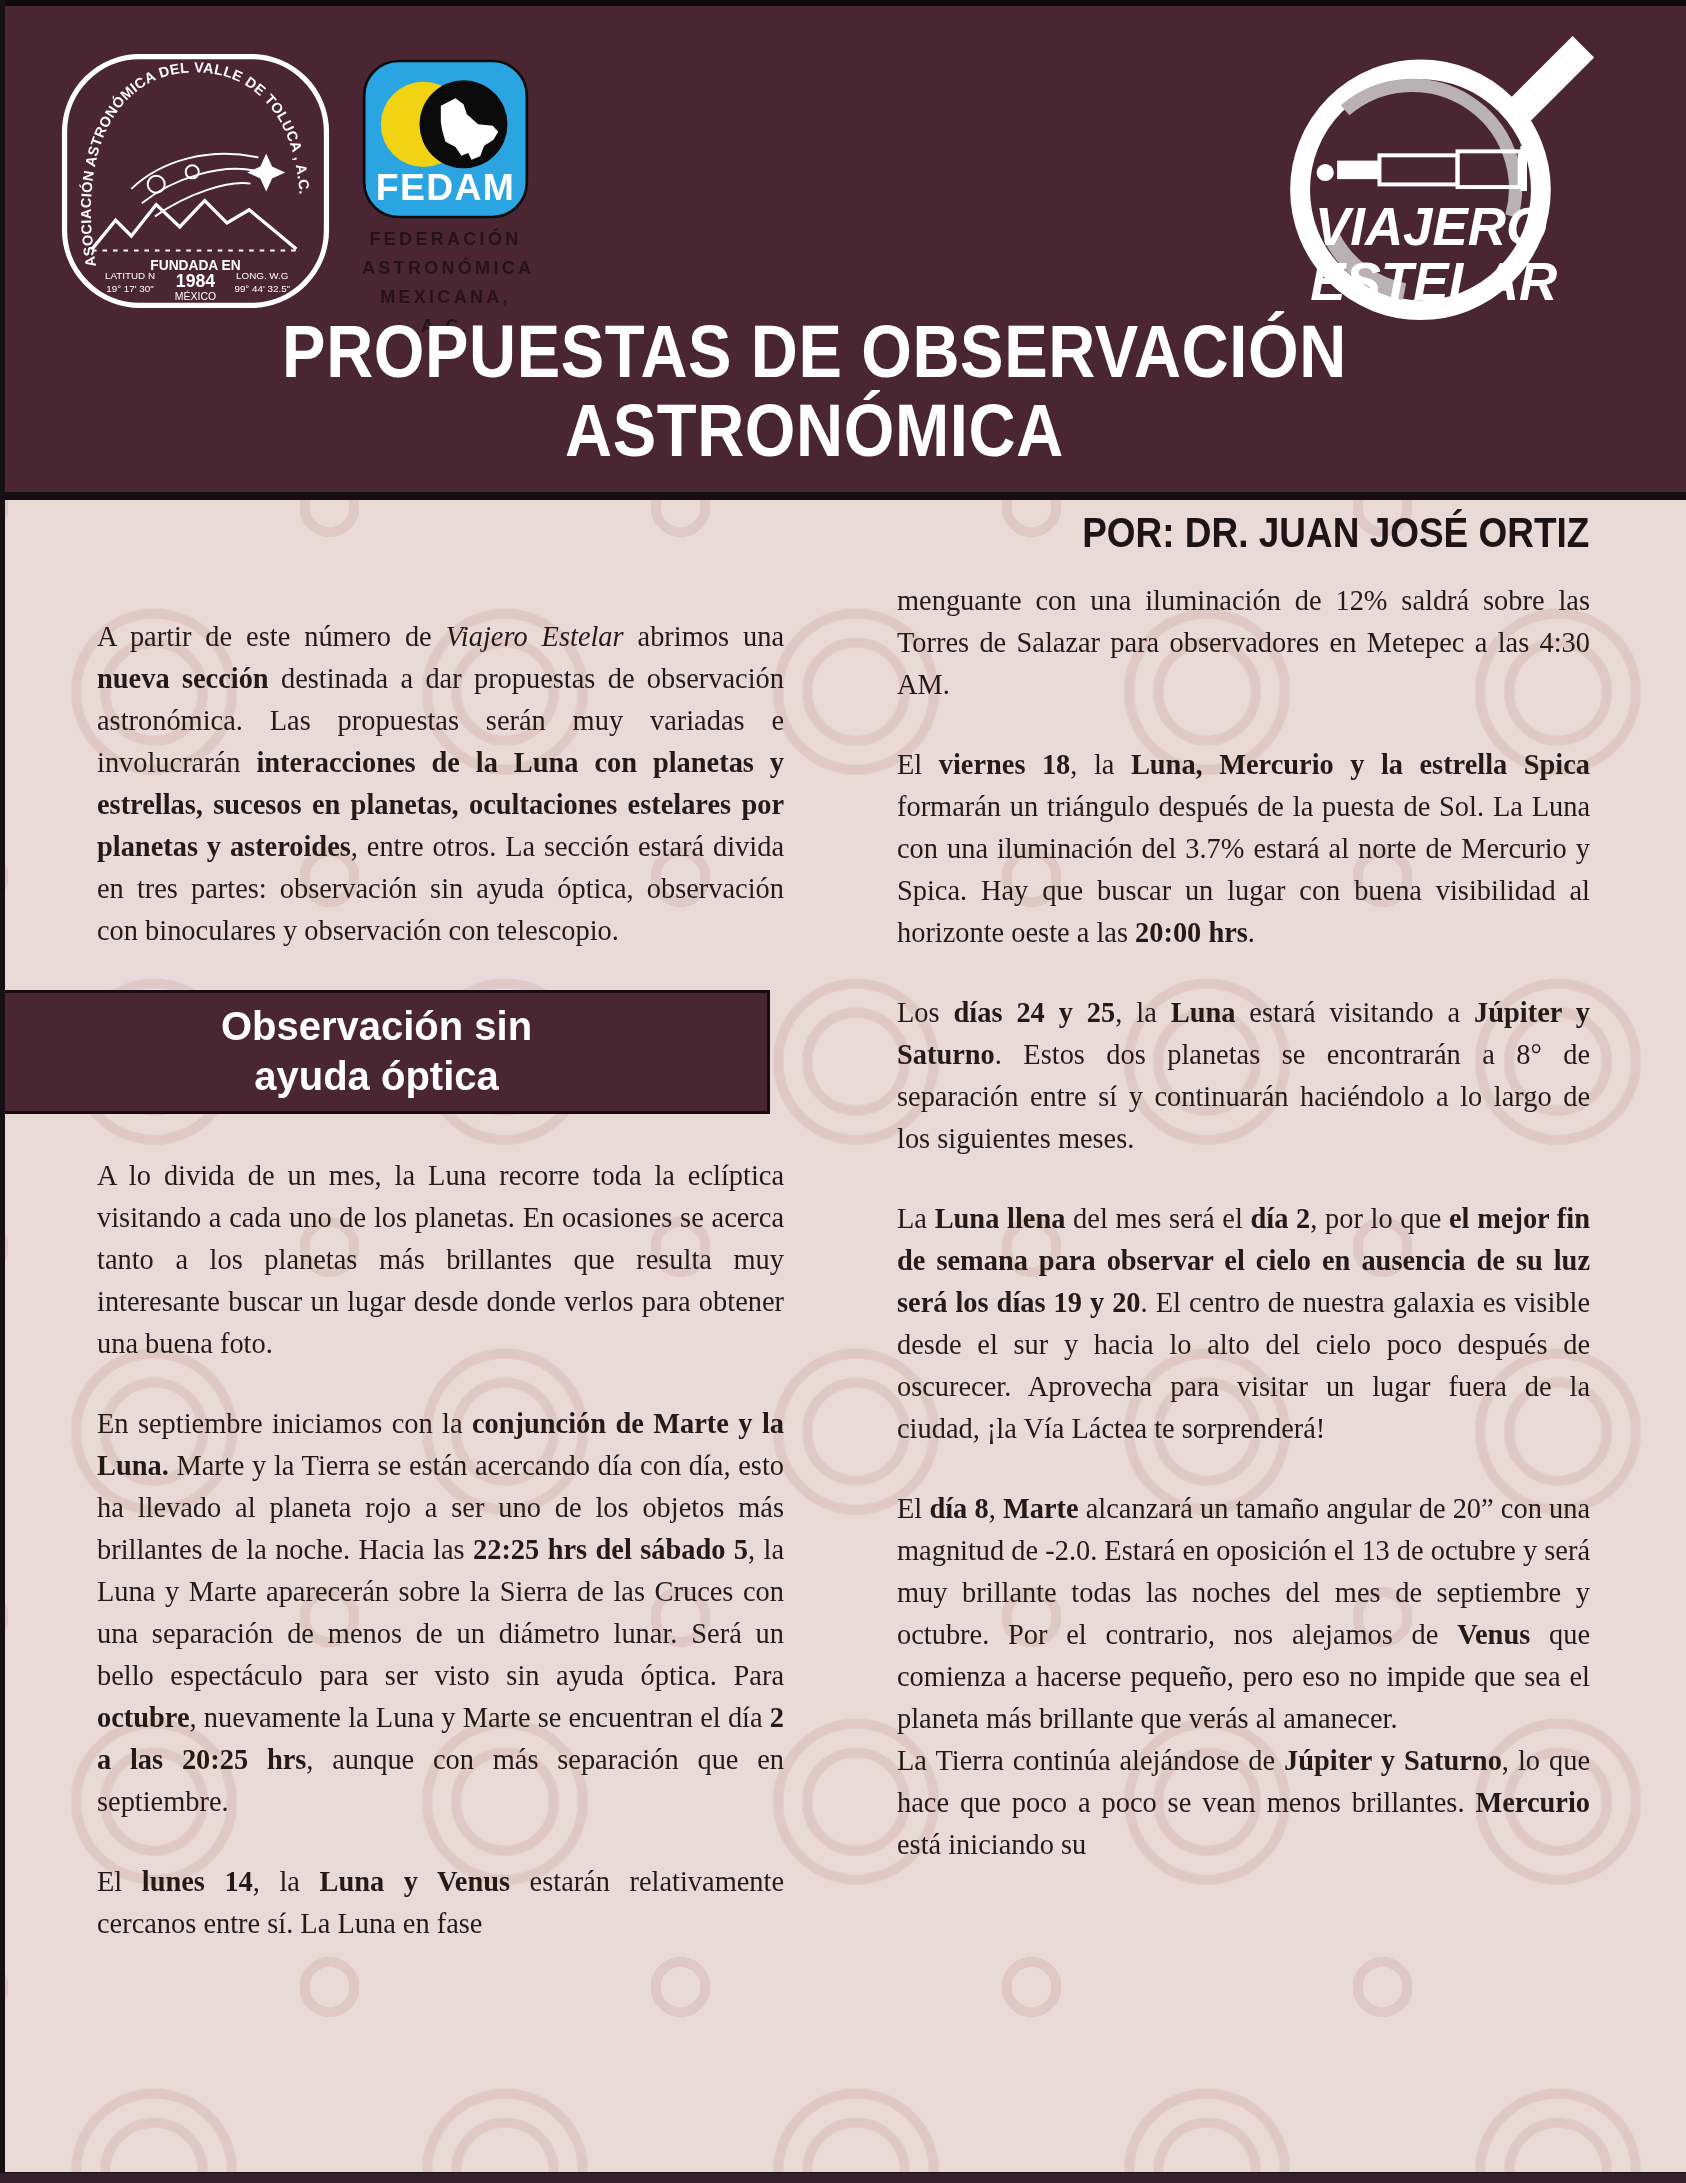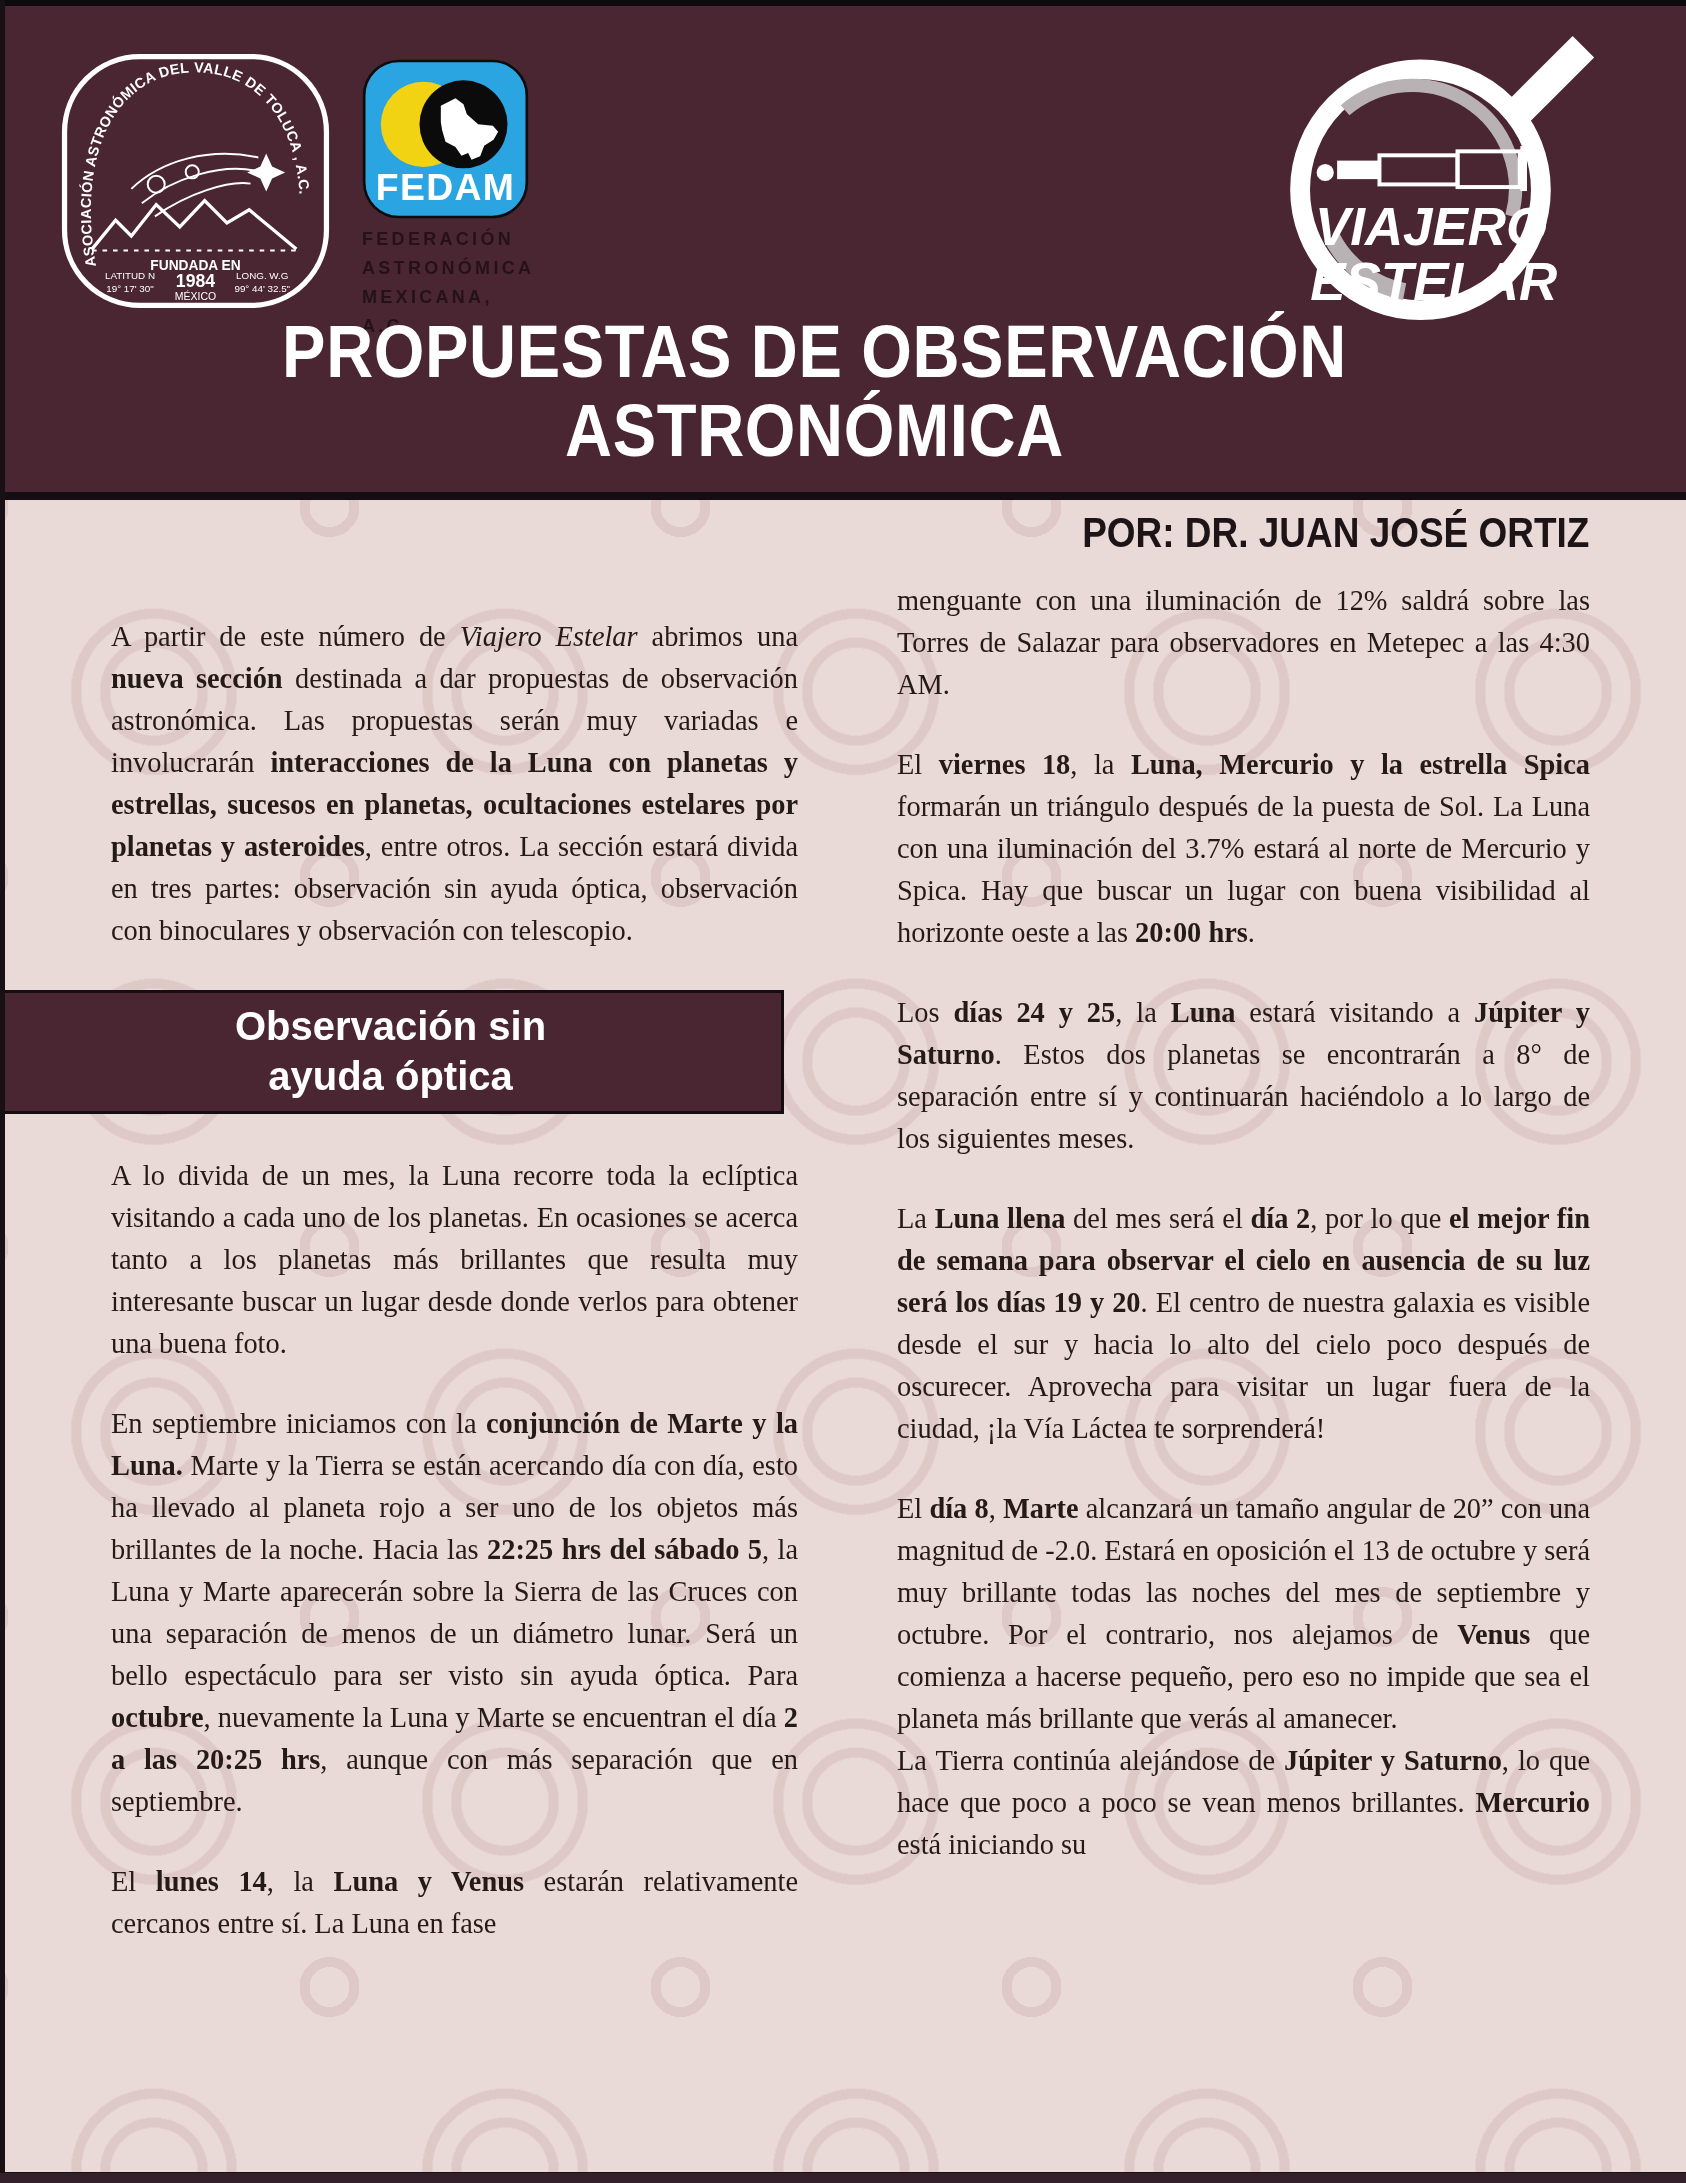--- a/index.html
+++ b/index.html
@@ -20,21 +20,21 @@
     font-family:"Liberation Serif",serif;
   }
   
   .masthead{
     position:absolute;left:0;top:0;width:100%;height:500px;
     background:var(--header-maroon);
     border-top:6.6px solid #0e090c;
     border-bottom:8px solid #150d11;
   }
   .logo-aavt{position:absolute;left:58px;top:40px;width:275px;height:270px;}
-  .fedam-wrap{position:absolute;left:362px;top:53px;width:167px;}
+  .fedam-wrap{position:absolute;left:362px;top:53px;width:167px;text-align:center;}
   .fedam-caption{
     margin-top:4px;font-family:"Liberation Sans",sans-serif;
     font-size:18px;line-height:29px;letter-spacing:3.3px;color:#251219;font-weight:bold;
   }
   .logo-viajero{position:absolute;left:1267px;top:13.2px;width:344px;height:311px;}
   .page-title{
     position:absolute;left:0;top:306px;width:100%;margin:0;
     text-align:center;color:#ffffff;
     font-family:"Liberation Sans",sans-serif;font-weight:bold;
     font-size:74px;line-height:79px;letter-spacing:0.7px;
@@ -55,21 +55,21 @@
     font-family:"Liberation Sans",sans-serif;font-weight:bold;
     font-size:42px;color:#1d1418;
     transform:scaleX(.88);transform-origin:right center;white-space:nowrap;
   }
   .col{
     position:absolute;font-size:28.4px;line-height:42px;color:var(--ink);
     text-align:justify;
   }
   .col p{margin:0 0 38px;}
   .col p.no-gap{margin-bottom:0;}
-  .col-left{left:111px;top:616px;width:687px;}
+  .col-left{left:97px;top:616px;width:687px;}
   .col-right{left:897px;top:580px;width:693px;}
   .section-box{
     margin:36px 0 41px -114px;width:787px;
     border:3.3px solid #150d11;background:var(--header-maroon);
     color:#fff;text-align:center;
     font-family:"Liberation Sans",sans-serif;font-weight:bold;
     font-size:40px;line-height:50px;padding:8px 0 10px;
   }
   .page-footer{
     position:absolute;left:18.5px;top:2083px;

